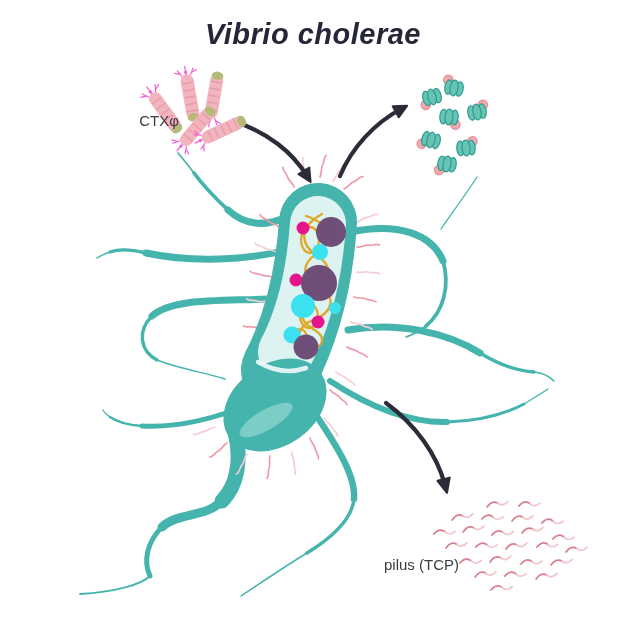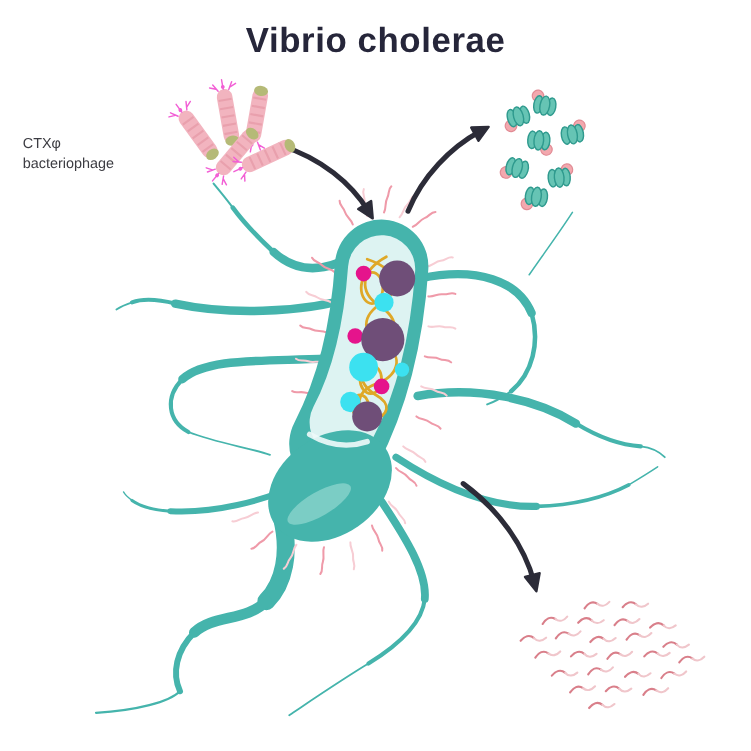--- a/index.html
+++ b/index.html
@@ -1,21 +1,21 @@
 <!DOCTYPE html>
 <html style="--background: #ffffff; --title-dark: #26263a; --text-dark: #3c3c42; --arrow-dark: #2c2c38; --teal: #45b4ac; --teal-light: #7bcdc5; --body-fill: #ddf3f2; --dna-gold: #dfa827; --plasmid-purple: #6f4e78; --ribosome-cyan: #3ce1f0; --granule-magenta: #e5148c; --pili-pink: #ef9aa9; --pili-pink-light: #f7cdd4; --phage-pink: #f2b4bf; --phage-stripe: #e9a0ad; --phage-cap-olive: #b5ba77; --phage-fiber: #f25fd5; --toxin-teal: #66c4b4; --toxin-teal-dark: #2f9a8e; --toxin-pink: #f3a8ae; --toxin-pink-dark: #e18b94; --tcp-rose: #d97f8a; --tcp-rose-light: #f0c6cb;"><head>
 <meta charset="utf-8">
 <style>
   html,body{margin:0;padding:0;background:#fff;}
   #stage{position:relative;width:626px;height:626px;background:var(--background,#fff);overflow:hidden;
          font-family:"Liberation Sans",sans-serif;}
   #stage svg{position:absolute;left:0;top:0;}
-  .lbl{position:absolute;color:var(--text-dark,#3c3c42);font-size:12px;line-height:1.38;text-align:left;}
+  .lbl{position:absolute;color:var(--text-dark,#3c3c42);font-size:15px;line-height:1.38;text-align:right;}
   #title{position:absolute;left:0;top:18px;width:100%;text-align:center;
-         font-weight:700;font-size:29px;letter-spacing:.5px;color:var(--title-dark,#26263a);}
+         font-style:italic;font-weight:700;font-size:29px;letter-spacing:.5px;color:var(--title-dark,#26263a);}
   
   .flag{stroke:var(--teal,#45b4ac);fill:none;stroke-linecap:round;}
   .w7{stroke-width:7}.w65{stroke-width:6.5}.w6{stroke-width:6}.w5{stroke-width:5}
   .w4{stroke-width:3.8}.w36{stroke-width:3.4}.w3{stroke-width:3}.w26{stroke-width:2.6}
   .w17{stroke-width:1.7}.w15{stroke-width:1.5}.w13{stroke-width:1.3}
   .tw15{stroke-width:15}.tw9{stroke-width:9}.tw5{stroke-width:5}.tw18{stroke-width:1.8}
   .body-outer{stroke:var(--teal,#45b4ac);stroke-width:78;fill:none;stroke-linecap:round;}
   .body-inner{stroke:var(--body-fill,#ddf3f2);stroke-width:56;fill:none;stroke-linecap:round;}
   .blob{fill:var(--teal,#45b4ac);}
   .hl{fill:var(--teal-light,#7bcdc5);}
@@ -247,20 +247,20 @@
       <use href="#tcp-shape" transform="translate(505,574) rotate(5)"></use>
       <use href="#tcp-shape" transform="translate(536,577) rotate(-4)"></use>
       <use href="#tcp-shape" transform="translate(491,588) rotate(2)"></use>
     </g>
   </svg>
 
   <div id="title">Vibrio cholerae</div>
 
   <div class="lbl" style="left:19px;top:111px;width:160px;">
     <div>CTXφ</div>
-    <div>bacteriophage</div>
   </div>
 
 
   <div class="lbl" style="left:289px;top:555px;width:170px;">
+    <div>pilus (TCP)</div>
   </div>
 
 </div>
 
 </body></html>

